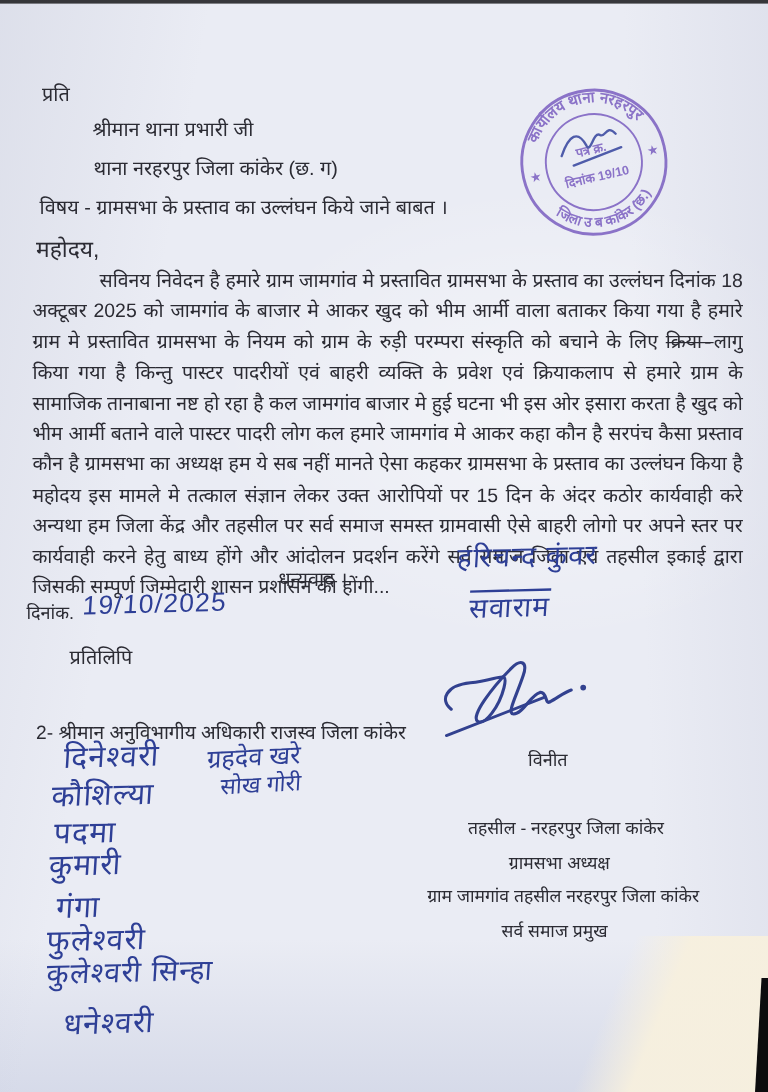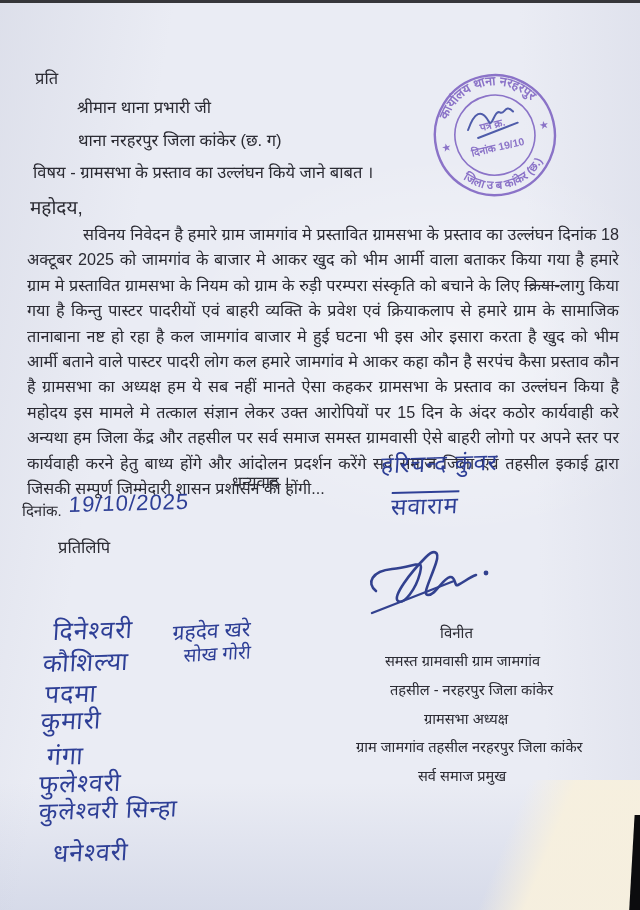--- a/index.html
+++ b/index.html
@@ -22,21 +22,21 @@
   .edge-dark{position:absolute;right:0;bottom:0;width:12px;height:95px;background:#0c0c0e;
     clip-path:polygon(55% 0,100% 0,100% 100%,10% 100%);}
 
   .abs{position:absolute;white-space:nowrap;}
   .typed{color:#2b2b33;}
   .body-text{
     position:absolute;left:27px;top:222px;width:592px;
     font-size:16.2px;line-height:25.4px;text-align:justify;
     color:#2b2b33;white-space:normal;text-indent:56px;
   }
-  .struck{text-decoration:line-through;}
+  .struck{text-decoration:line-through;font-family:Liberation Mono, monospace;}
   .hand{color:#2e3f96;transform:skewX(-5deg) rotate(-1.5deg);transform-origin:left bottom;
     letter-spacing:1px;}
   .hand-sm{color:#2e3f96;transform:skewX(-6deg) rotate(-3deg);transform-origin:left bottom;}
   .sig-name{font-size:23px;}
   .closing-line{font-size:14.6px;}
   .stamp-wrap{position:absolute;left:408px;top:48px;width:175px;height:175px;
     transform:rotate(-13deg);opacity:.88;}
 </style>
 </head>
 <body>
@@ -83,29 +83,29 @@
 
   <span class="abs typed" style="left:232px;top:470px;font-size:16.5px">धन्यवाद ।</span>
 
   <span class="abs hand sig-name" style="left:380px;top:448px">हरिचन्द कुंवर</span>
   <span class="abs hand sig-name" style="left:390px;top:490px;text-decoration:overline">सवाराम</span>
 
   <span class="abs typed" style="left:22px;top:500px;font-size:15px">दिनांक.</span>
   <span class="abs hand" style="left:68px;top:492px;font-size:22px">19/10/2025</span>
 
   <span class="abs typed" style="left:58px;top:535px;font-size:16.5px">प्रतिलिपि</span>
+  <span class="abs typed" style="left:30px;top:599px;font-size:16px">2- श्रीमान अनुविभागीय अधिकारी राजस्व जिला कांकेर</span>
 
   <svg class="abs" style="left:358px;top:543px" width="160" height="85" viewBox="0 0 160 85">
     <path d="M18,48 C8,40 14,28 34,26 C58,24 66,14 62,30 C58,46 46,62 40,58 C34,54 52,30 68,14 C76,6 82,8 78,20 C72,38 64,52 70,52 C78,52 84,36 92,34 C98,33 96,44 100,42 C106,39 112,34 118,32" fill="none" stroke="#32418f" stroke-width="2.6" stroke-linecap="round"></path>
     <path d="M14,70 L96,38" fill="none" stroke="#32418f" stroke-width="2.4" stroke-linecap="round"></path>
     <circle cx="128" cy="30" r="2.4" fill="#32418f"></circle>
   </svg>
 
   <span class="abs typed" style="left:440px;top:622px;font-size:15px">विनीत</span>
-  <span class="abs typed closing-line" style="left:385px;top:650px">समस्त ग्रामवासी ग्राम जामगांव</span>
   <span class="abs typed closing-line" style="left:390px;top:679px">तहसील - नरहरपुर  जिला कांकेर</span>
   <span class="abs typed closing-line" style="left:424px;top:708px">ग्रामसभा अध्यक्ष</span>
   <span class="abs typed closing-line" style="left:356px;top:736px">ग्राम जामगांव तहसील नरहरपुर जिला कांकेर</span>
   <span class="abs typed closing-line" style="left:418px;top:765px">सर्व समाज प्रमुख</span>
 
   <span class="abs hand" style="left:52px;top:613px;font-size:25px">दिनेश्वरी</span>
   <span class="abs hand" style="left:42px;top:645px;font-size:25px">कौशिल्या</span>
   <span class="abs hand" style="left:44px;top:676px;font-size:25px">पदमा</span>
   <span class="abs hand" style="left:40px;top:703px;font-size:25px">कुमारी</span>
   <span class="abs hand" style="left:46px;top:738px;font-size:25px">गंगा</span>

